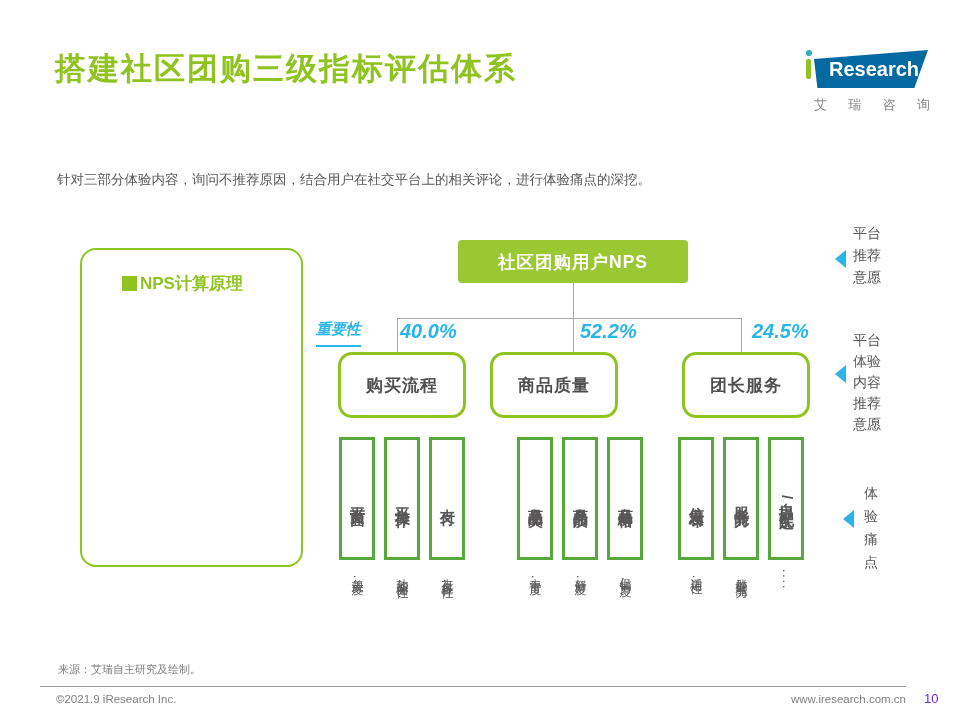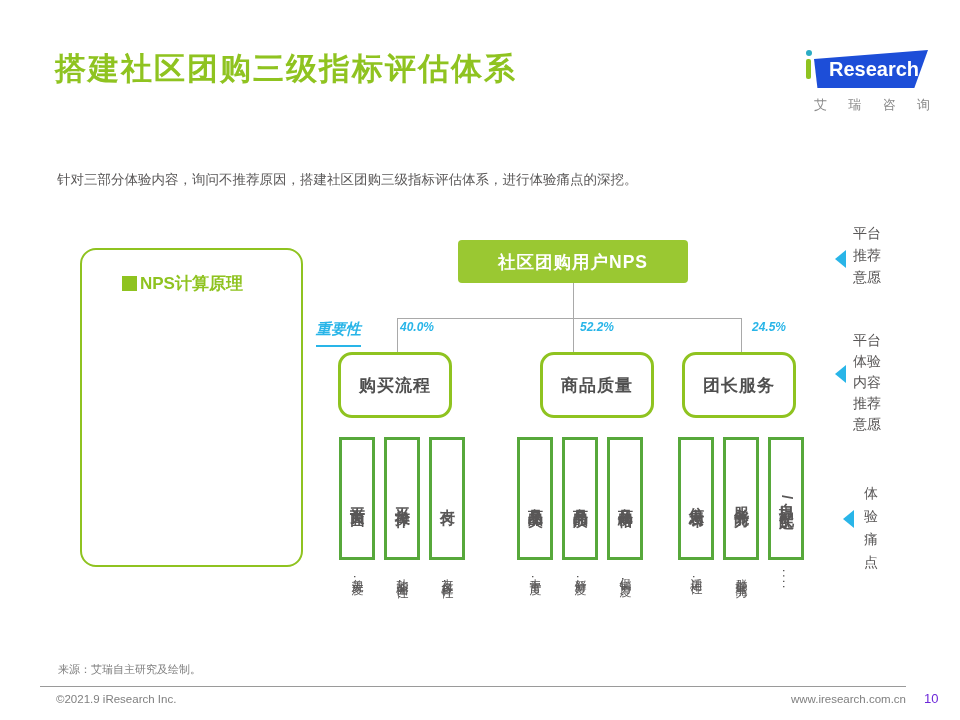--- a/index.html
+++ b/index.html
@@ -13,21 +13,21 @@
 
   
   .slide-title {
     position:absolute; left:55px; top:48px;
     font-size:31px; font-weight:bold; letter-spacing:2px;
     color:#8fc320;
   }
   .logo { position:absolute; left:798px; top:44px; width:140px; height:70px; }
   .logo-shape {
     position:absolute; left:16px; top:6px; width:114px; height:38px;
-    background:#1d4ed8;
+    background:#0369a1;
     clip-path:polygon(0 24%, 100% 0, 88% 100%, 3% 100%);
     display:flex; align-items:center; justify-content:center;
   }
   .logo-shape span { color:#fff; font-size:20px; font-weight:bold; letter-spacing:0; padding-left:6px; }
   .logo-i-dot { position:absolute; left:8px; top:6px; width:6px; height:6px; border-radius:50%; background:#2bacc4; }
   .logo-i-stem { position:absolute; left:8px; top:15px; width:5px; height:20px; border-radius:2px; background:#8fc320; }
   .logo-sub {
     position:absolute; left:16px; top:52px; width:116px;
     display:flex; justify-content:space-between;
     font-size:13px; color:#8a8a8a;
@@ -63,31 +63,31 @@
   .conn-v { width:1px; }
   .conn-h { height:1px; }
 
   .importance-label {
     position:absolute; left:316px; top:320px;
     font-size:15px; font-style:italic; font-weight:bold;
     color:#29b5e8; border-bottom:2px solid #29b5e8; padding-bottom:6px;
   }
   .weight {
     position:absolute; top:320px;
-    font-size:12px; font-style:italic; font-weight:bold; color:#29b5e8;
+    font-size:20px; font-style:italic; font-weight:bold; color:#29b5e8;
   }
   .weight-0 { left:400px; } .weight-1 { left:580px; } .weight-2 { left:752px; }
 
   .branch-node {
-    position:absolute; top:352px; width:114px; height:66px;
+    position:absolute; top:352px; width:128px; height:66px;
     border:3px solid #8fc320; border-radius:14px; background:#fff;
     display:flex; align-items:center; justify-content:center;
     font-size:17px; font-weight:bold; color:#4f4f4f; letter-spacing:1px;
   }
-  .branch-0 { left:338px; } .branch-1 { left:540px; } .branch-2 { left:682px; }
+  .branch-0 { left:338px; } .branch-1 { left:490px; } .branch-2 { left:682px; }
 
   .leaf-group { position:absolute; top:437px; display:flex; gap:9px; }
   .leaf-group-0 { left:339px; } .leaf-group-1 { left:517px; } .leaf-group-2 { left:678px; }
   .leaf-col { width:36px; display:flex; flex-direction:column; align-items:center; }
   .leaf-box {
     width:36px; height:123px; border:3px solid #57a83b; background:#fff;
     display:flex; align-items:center; justify-content:center;
   }
   .leaf-label {
     writing-mode:vertical-rl; text-orientation:mixed;
@@ -135,21 +135,21 @@
     </div>
     <div class="logo-sub">
       <span>艾</span>
       <span>瑞</span>
       <span>咨</span>
       <span>询</span>
     </div>
   </div>
 
   <div class="intro">
-    <div>针对三部分体验内容，询问不推荐原因，搭建社区团购三级指标评估体系，进行体验痛点的深挖。</div>
+    <div>针对三部分体验内容，询问不推荐原因，结合用户在社交平台上的相关评论，进行体验痛点的深挖。</div>
   </div>
 
   <div class="nps-panel">
     <div class="nps-panel-header">
       <div class="nps-panel-square"></div>
       <div class="nps-panel-title">NPS计算原理</div>
     </div>
   </div>
 
   <div class="root-node">

